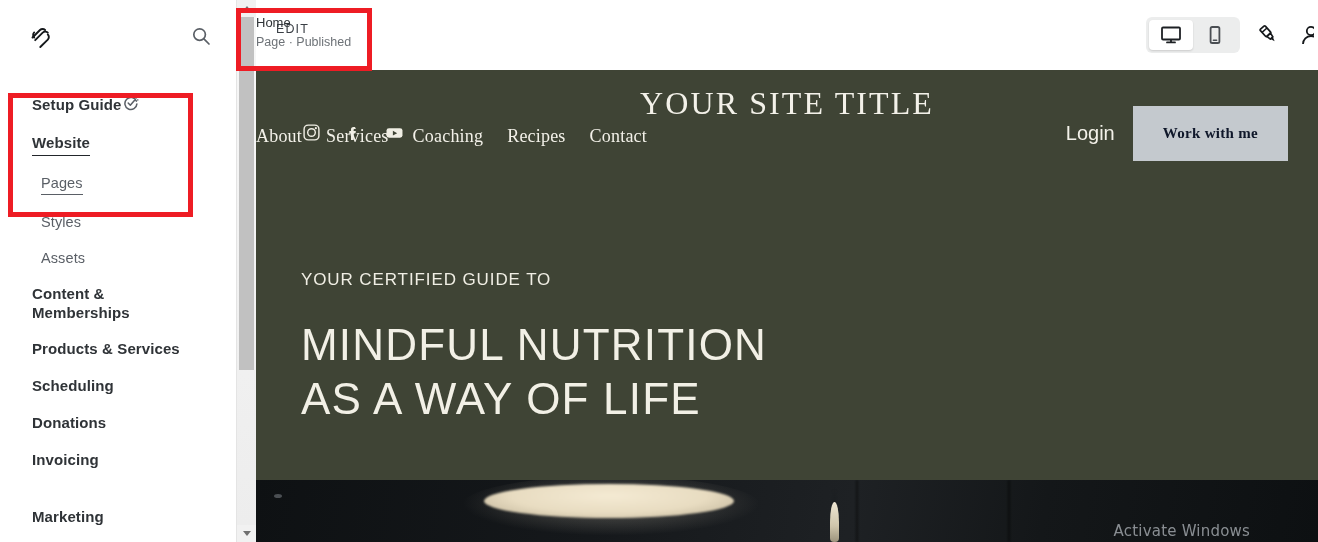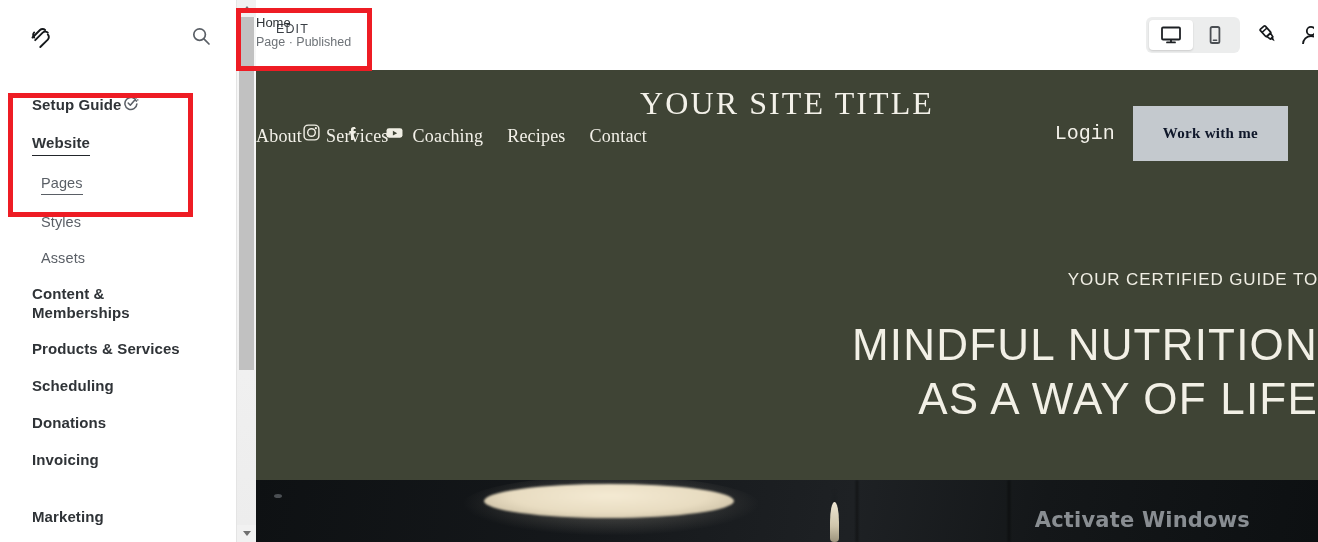--- a/index.html
+++ b/index.html
@@ -137,31 +137,31 @@
   }
   .site-nav a {
     font-family:"Liberation Serif", serif;
     font-size:18px; color:#f3f1e9; text-decoration:none; cursor:pointer;
     letter-spacing:.2px;
   }
   .hdr-right {
     position:absolute; right:30px; top:36px; display:flex; align-items:center; gap:18px;
   }
   .login-link {
-    font-family:Liberation Mono, monospace;
+    font-family:Liberation Sans, sans-serif;
     font-size:20px; color:#f3f1e9; text-decoration:none; cursor:pointer;
   }
   .cta-btn {
     background:#c4c9ce; color:#0f172a;
     font-family:"Liberation Serif", serif; font-weight:700;
     font-size:15px; padding:19px 30px; border:none; cursor:pointer;
     letter-spacing:.3px;
   }
 
-  .hero { position:relative; text-align:right; padding-top:95px; }
+  .hero { position:relative; text-align:left; padding-top:95px;padding-left:45px; }
   .eyebrow {
     font-size:17px; letter-spacing:.9px; color:#f0eee4;
     font-family:"Liberation Sans", sans-serif; font-weight:400;
   }
   .headline {
     margin-top:28px;
     font-family:"Liberation Sans", sans-serif; font-weight:300;
     font-size:44px; line-height:1.22; color:#f2f0e6; letter-spacing:1.2px;
   }
 
@@ -198,23 +198,23 @@
   }
   .seam {
     position:absolute; top:0; bottom:0; width:2px;
     background:rgba(0,0,0,.45); filter:blur(1px);
   }
   .speck {
     position:absolute; left:18px; top:14px; width:8px; height:4px;
     background:#5a5f63; border-radius:50%; filter:blur(.7px); opacity:.8;
   }
   .watermark {
-    position:absolute; right:68px; bottom:10px;
-    font-size:21px; color:#9ea3a8; opacity:.85;
-    font-family:"DejaVu Sans", sans-serif; font-weight:700;
+    position:absolute; right:68px; bottom:2px;
+    font-size:15px; color:#9ea3a8; opacity:.85;
+    font-family:"DejaVu Sans", sans-serif; font-weight:400;
     letter-spacing:.2px; pointer-events:none;
   }
 
   
   .annot {
     position:absolute; border:5px solid #ee1c24; pointer-events:none;
   }
   #annot-sidebar { left:8px; top:93px; width:185px; height:124px; }
   #annot-edit { left:236px; top:8px; width:136px; height:63px; }
 </style>

